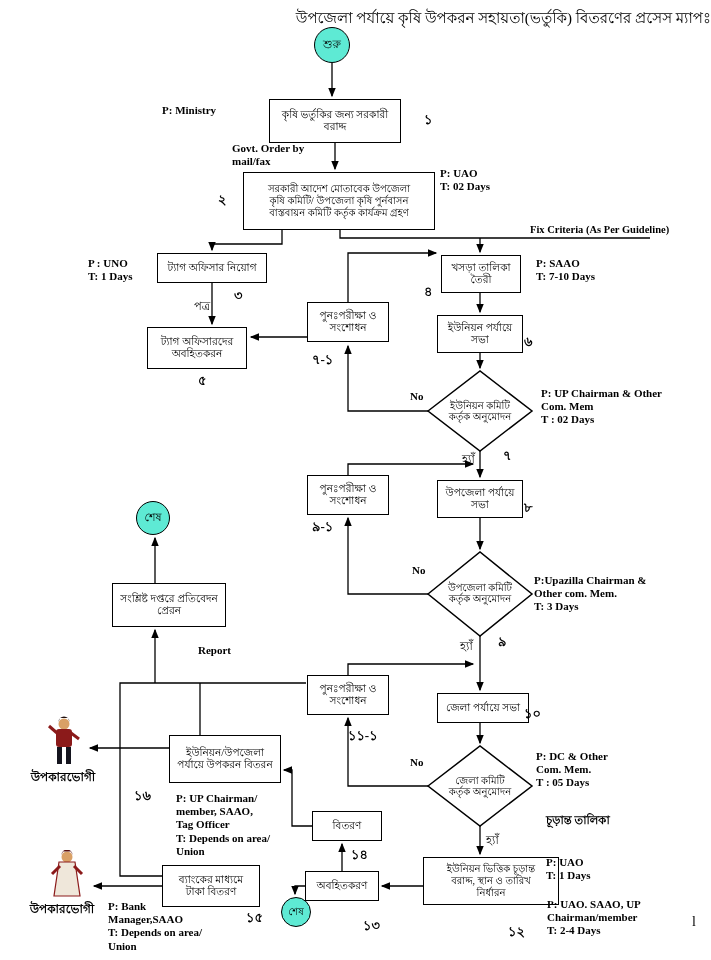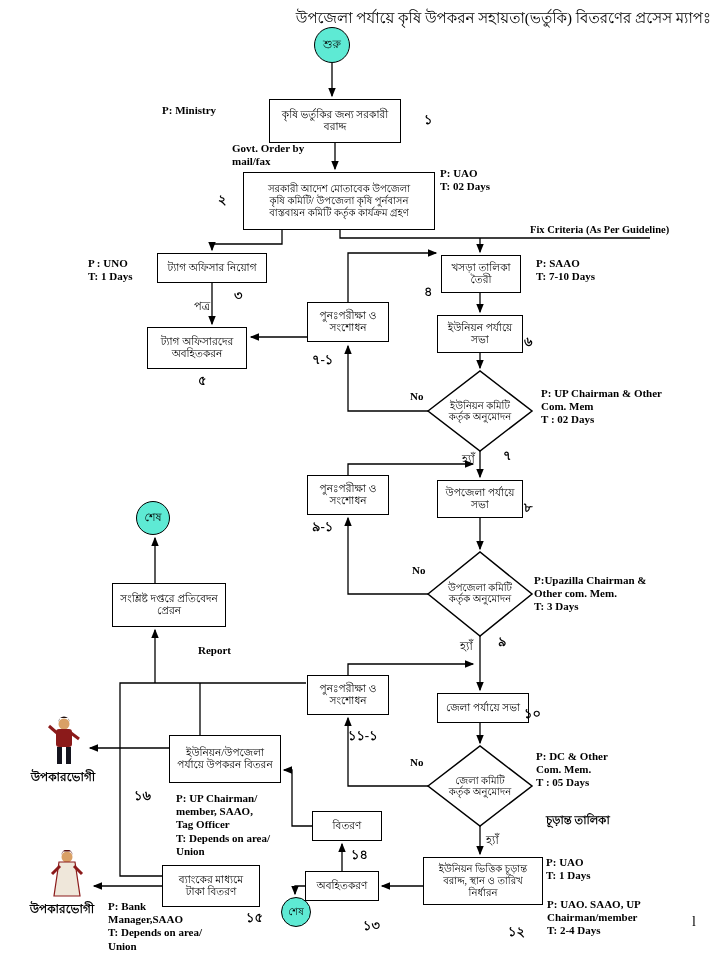--- a/index.html
+++ b/index.html
@@ -174,21 +174,21 @@
   <div class="num" style="left:134px; top:786px;">১৬</div>
   <div class="ann" style="left:176px; top:792px;">P: UP Chairman/
 member, SAAO,
 Tag Officer
 T: Depends on area/
 Union</div>
 
   <div class="node" style="left:312px; top:811px; width:70px; height:30px;">বিতরণ</div>
   <div class="num" style="left:331px; top:845px;margin-left:20px;">১৪</div>
 
-  <div class="node" style="left:423px; top:857px; width:120px; height:48px; font-size:10px;">ইউনিয়ন ভিত্তিক চূড়ান্ত
+  <div class="node" style="left:423px; top:857px; width:136px; height:48px; font-size:10px;">ইউনিয়ন ভিত্তিক চূড়ান্ত
 বরাদ্দ, স্থান ও তারিখ
 নির্ধারন</div>
   <div class="ann" style="left:546px; top:856px;">P: UAO
 T: 1 Days</div>
   <div class="ann" style="left:547px; top:898px;">P: UAO. SAAO, UP
 Chairman/member
 T: 2-4 Days</div>
   <div class="num" style="left:508px; top:922px;">১২</div>
 
   <div class="node" style="left:305px; top:871px; width:74px; height:30px;">অবহিতকরণ</div>

